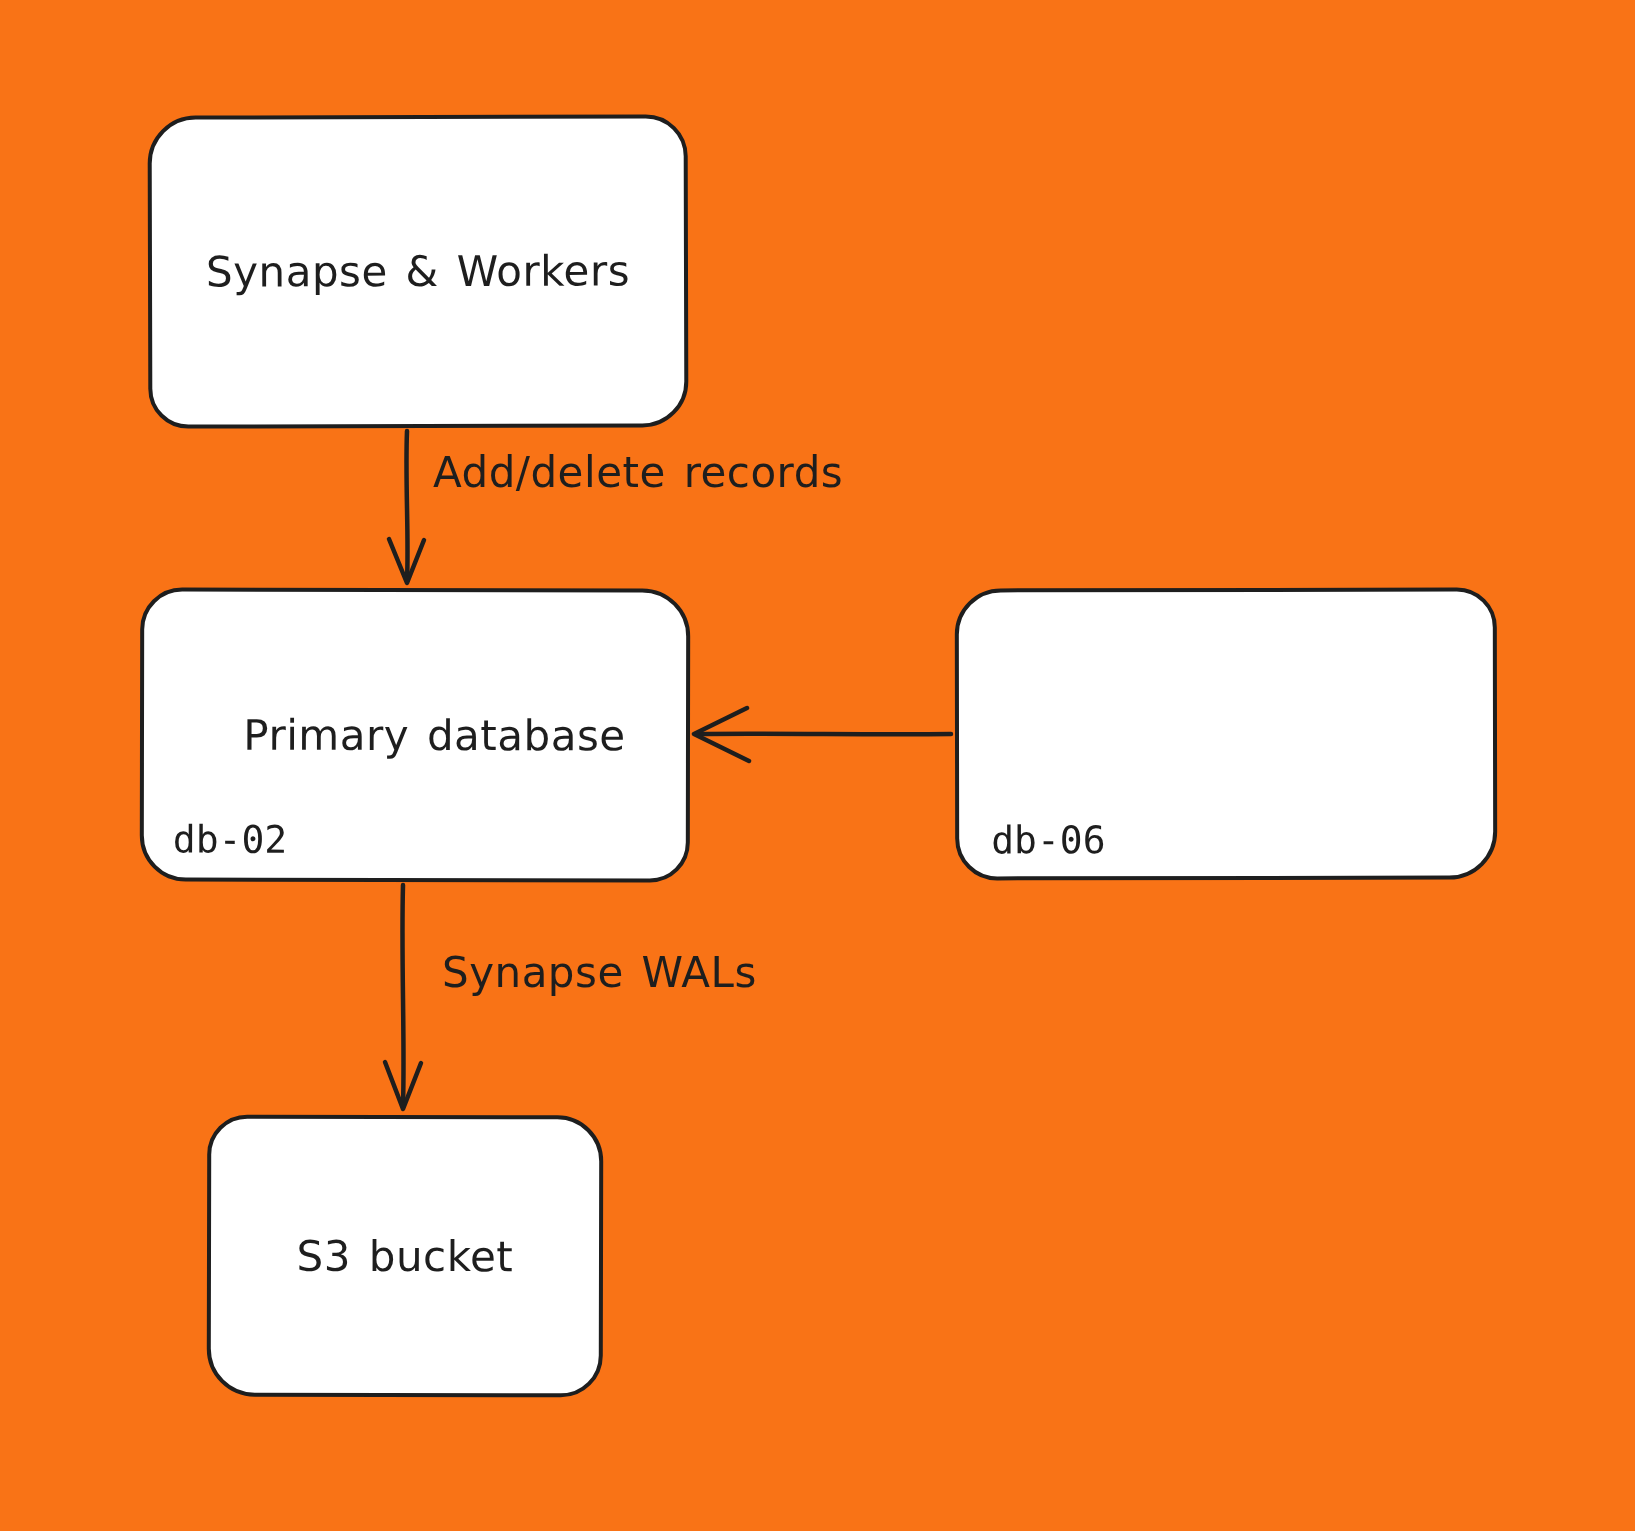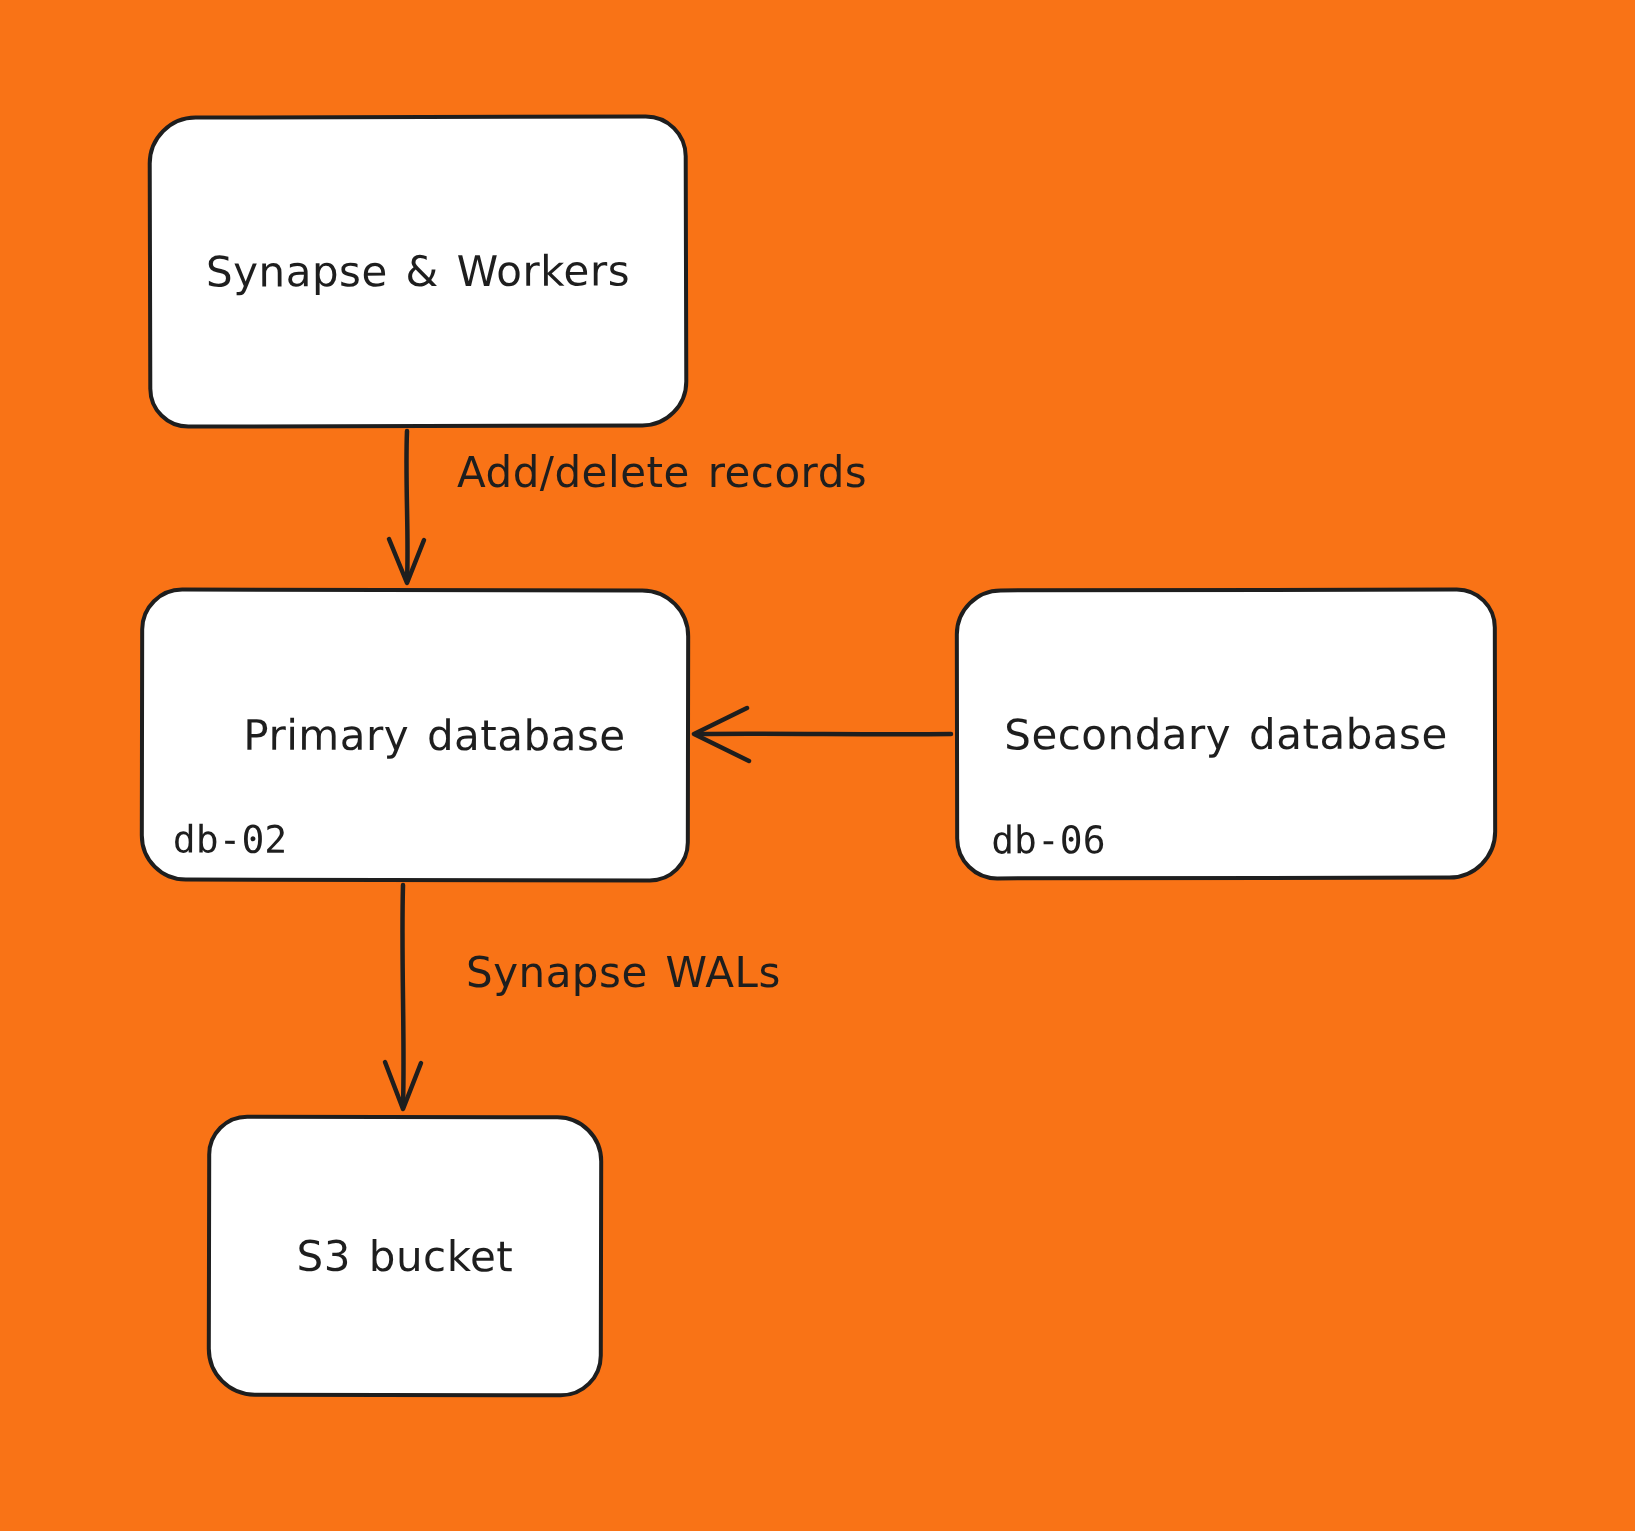--- a/index.html
+++ b/index.html
@@ -46,21 +46,20 @@
     font-family: "DejaVu Sans Mono", "Liberation Mono", monospace;
     font-size: 38px;
     white-space: nowrap;
   }
   .edge-label {
     position: absolute;
     font-size: 42px;
     letter-spacing: 0.5px;
     word-spacing: 4px;
     white-space: nowrap;
-    margin-left: 24px;
   }
 
   
   #node-synapse {
     left: 148px; top: 115px; width: 540px; height: 313px;
     border-radius: 48px 42px 46px 40px;
     transform: rotate(-0.15deg);
   }
   #node-primary {
     left: 140px; top: 588px; width: 550px; height: 294px;
@@ -109,21 +108,20 @@
   <div class="node" id="node-synapse">
     <div class="node-label">Synapse &amp; Workers</div>
   </div>
 
   <div class="node" id="node-primary">
     <div class="node-label">Primary database</div>
     <div class="node-sublabel" id="sublabel-primary">db-02</div>
   </div>
 
   <div class="node" id="node-secondary">
-    <div class="node-label">Secondary database</div>
     <div class="node-sublabel" id="sublabel-secondary">db-06</div>
   </div>
 
   <div class="node" id="node-s3">
     <div class="node-label">S3 bucket</div>
   </div>
 
   <div class="edge-label" id="edge-label-add">Add/delete records</div>
 
 

